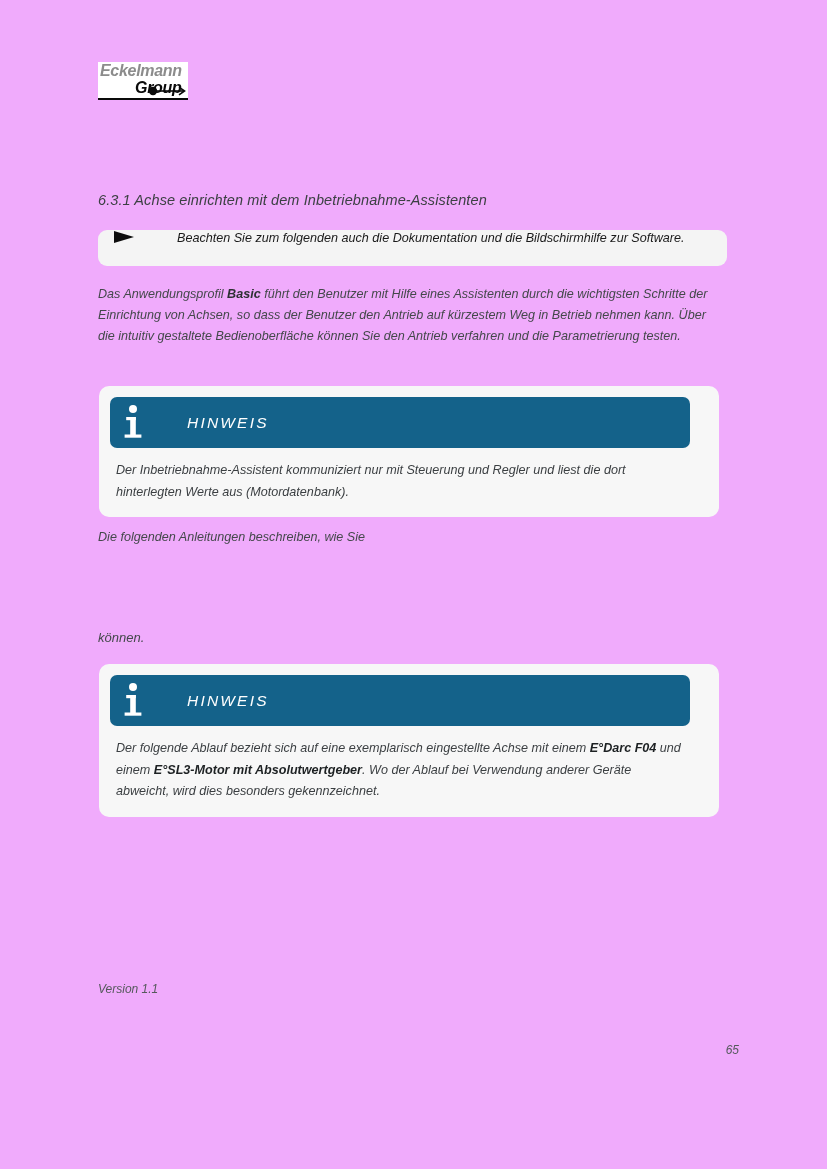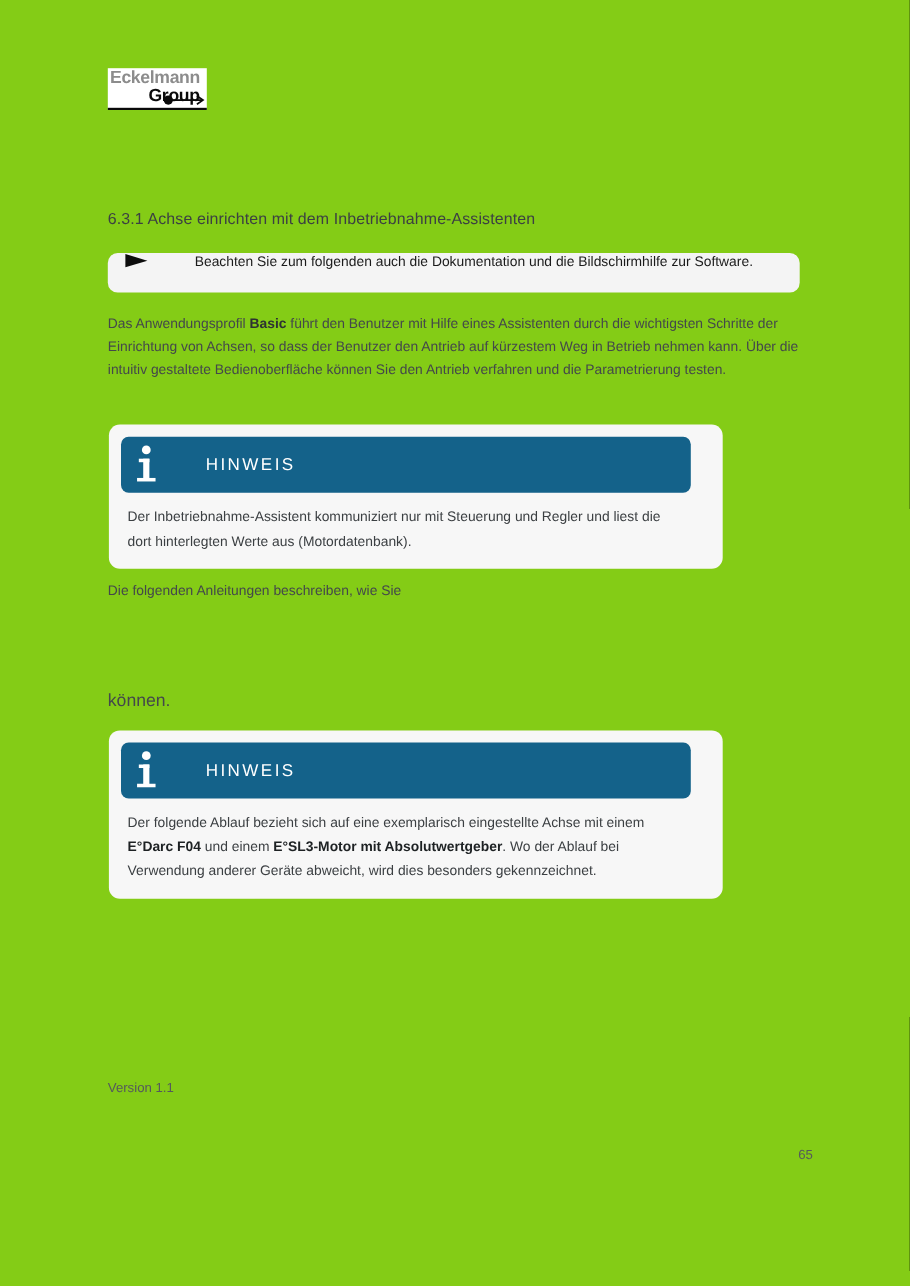--- a/index.html
+++ b/index.html
@@ -14,21 +14,22 @@
     position: relative;
     font-family: "Liberation Sans", "DejaVu Sans", sans-serif;
     overflow: hidden;
   }
 
   .page {
     position: absolute;
     left: 0; top: 0;
     width: 827px;
     height: 1169px;
-    background: #84cc16;
+    background: #f0abfc;
+    font-style: italic;
   }
 
   
   .logo-block {
     position: absolute;
     left: 98px;
     top: 62px;
     width: 90px;
     height: 38px;
     background: #ffffff;
@@ -137,21 +138,21 @@
     line-height: 21px;
   }
   .para b { font-weight: bold; color: #2d3133; }
 
   #intro-paragraph { top: 284px; }
 
   
   .hinweis {
     position: absolute;
     left: 99px;
-    width: 558px;
+    width: 620px;
     background: #f7f7f7;
     border-radius: 10px;
     box-sizing: border-box;
     padding: 11px 29px 12px 11px;
   }
   .hinweis-head {
     height: 51px;
     background: #14628a;
     border-radius: 7px;
     display: flex;
@@ -212,21 +213,21 @@
     left: 8px;
     top: 7px;
     width: 4px;
     height: 4px;
     background: #6b6f72;
   }
   .trailer {
     position: absolute;
     left: 98px;
     top: 628px;
-    font-size: 16px;
+    font-size: 13px;
     color: #44484b;
     line-height: 19px;
   }
 
   
   .footer-left {
     position: absolute;
     left: 98px;
     top: 982px;
     font-size: 12px;

